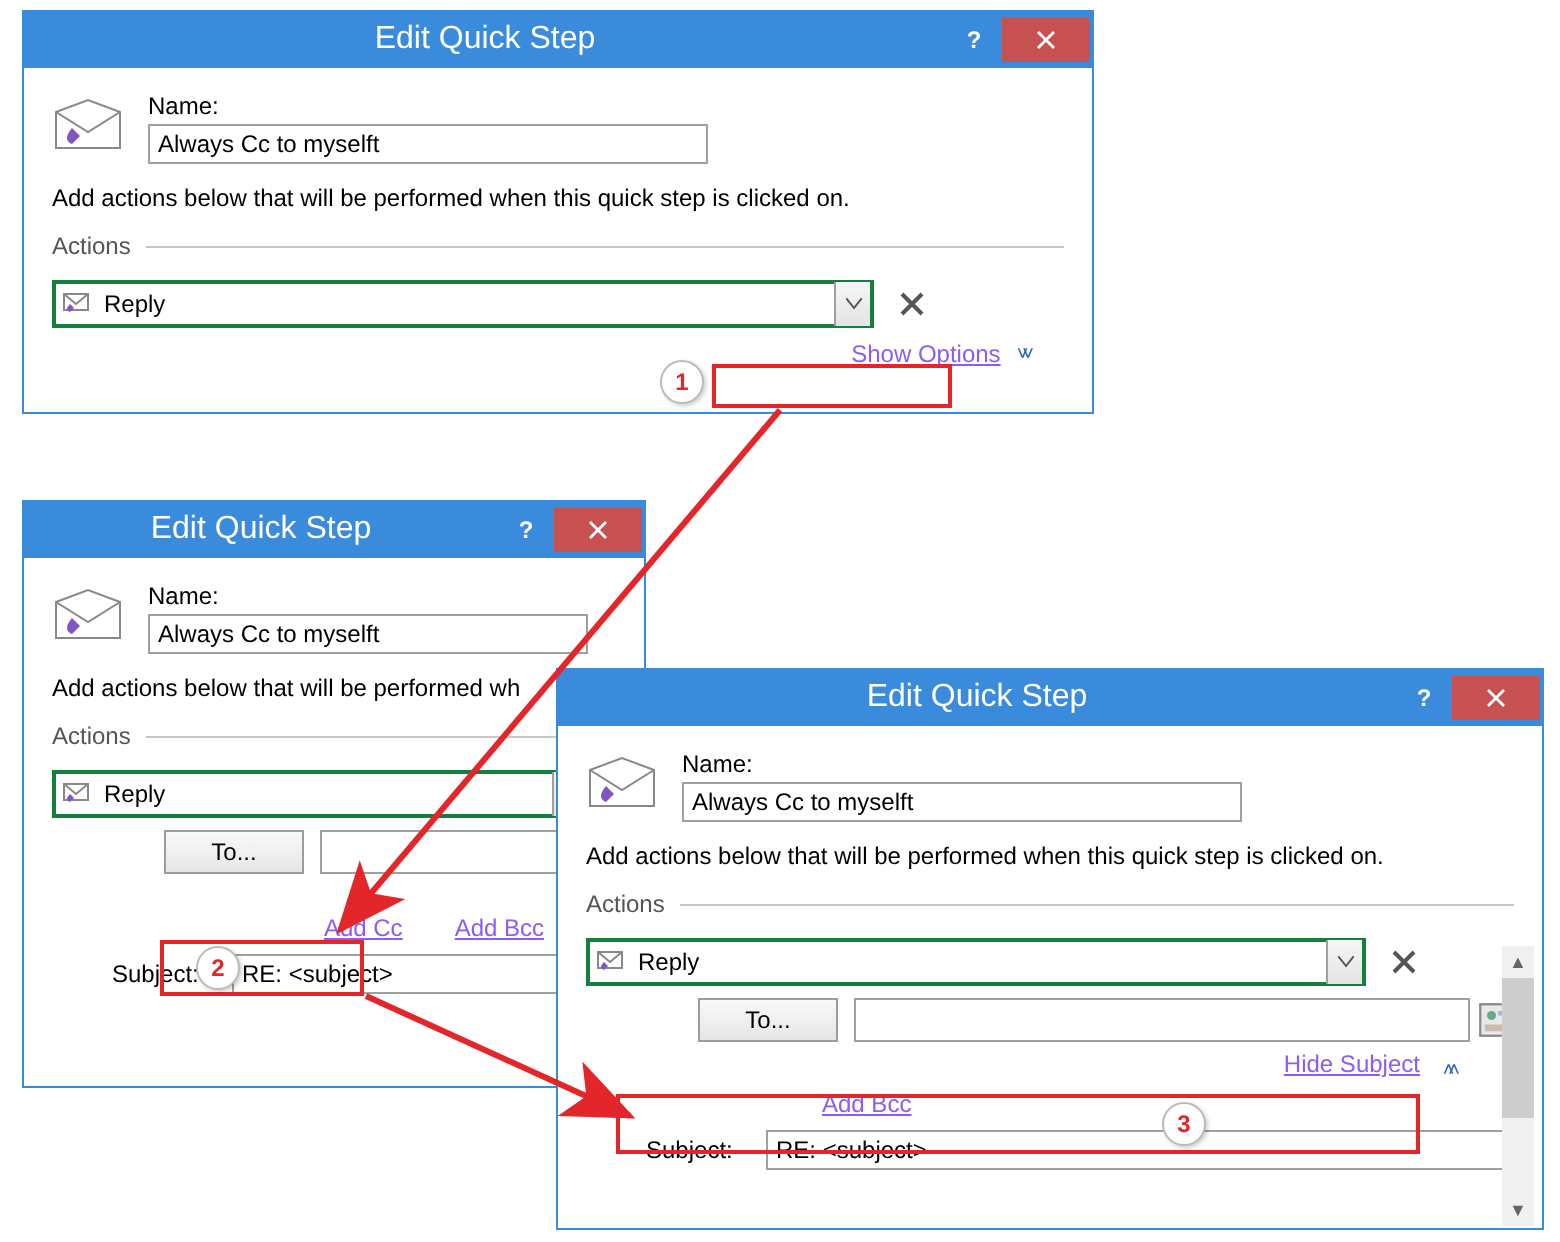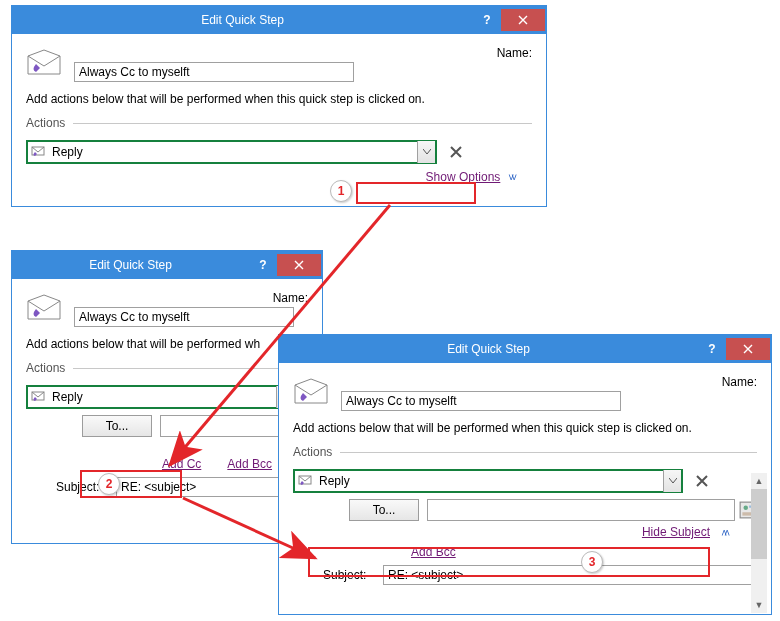--- a/index.html
+++ b/index.html
@@ -14,42 +14,42 @@
     height: 28px;
     background: #3a8bdc;
     color: #fff;
     display: flex;
     align-items: center;
     position: relative;
   }
   .titlebar .title {
     flex: 1;
     text-align: center;
-    font-size: 12px;
+    font-size: 16px;
   }
   .titlebar .help {
     width: 28px; height: 22px;
     display: flex; align-items: center; justify-content: center;
     color: #fff; font-weight: bold;
     cursor: pointer;
   }
   .titlebar .close {
     width: 44px; height: 22px;
     background: #c75050;
     display: flex; align-items: center; justify-content: center;
     color: #fff;
     margin-right: 1px;
     cursor: pointer;
   }
   .body { padding: 12px 14px 8px 14px; }
   .row { display: flex; align-items: flex-start; }
   .envelope {
     width: 36px; height: 30px; margin-right: 12px; margin-top: 2px;
   }
-  .lbl { display: block; margin-bottom: 2px; text-align: right; }
+  .lbl { display: block; margin-bottom: 2px; }
   .tin {
     border: 1px solid #a0a0a0;
     height: 20px; line-height: 18px;
     padding: 0 4px; background: #fff;
     width: 280px; font-size: 12px;
   }
   .desc { margin-top: 10px; }
   .actions-hdr {
     display: flex; align-items: center; margin-top: 10px;
     color: #555;
@@ -68,21 +68,21 @@
     border-left: 1px solid #a0a0a0;
     background: linear-gradient(#f6f6f6,#e3e3e3);
     display: flex; align-items: center; justify-content: center;
     cursor: pointer;
   }
   .xbtn {
     width: 18px; height: 18px; margin-left: 10px;
     color: #555; font-size: 16px; cursor: pointer;
     display: flex; align-items: center; justify-content: center;
   }
-  .link { color: #701a75; text-decoration: underline; cursor: pointer; }
+  .link { color: #8b5cf6; text-decoration: underline; cursor: pointer; }
   .showopt {
     display: flex; justify-content: flex-end; align-items: center;
     margin-top: 6px; padding-right: 18px;
   }
   .chev { color: #2a62c4; margin-left: 8px; font-size: 10px; letter-spacing: -3px; }
   .btn {
     background: linear-gradient(#f9f9f9,#e6e6e6);
     border: 1px solid #9c9c9c;
     height: 22px; padding: 0 20px;
     cursor: pointer;

